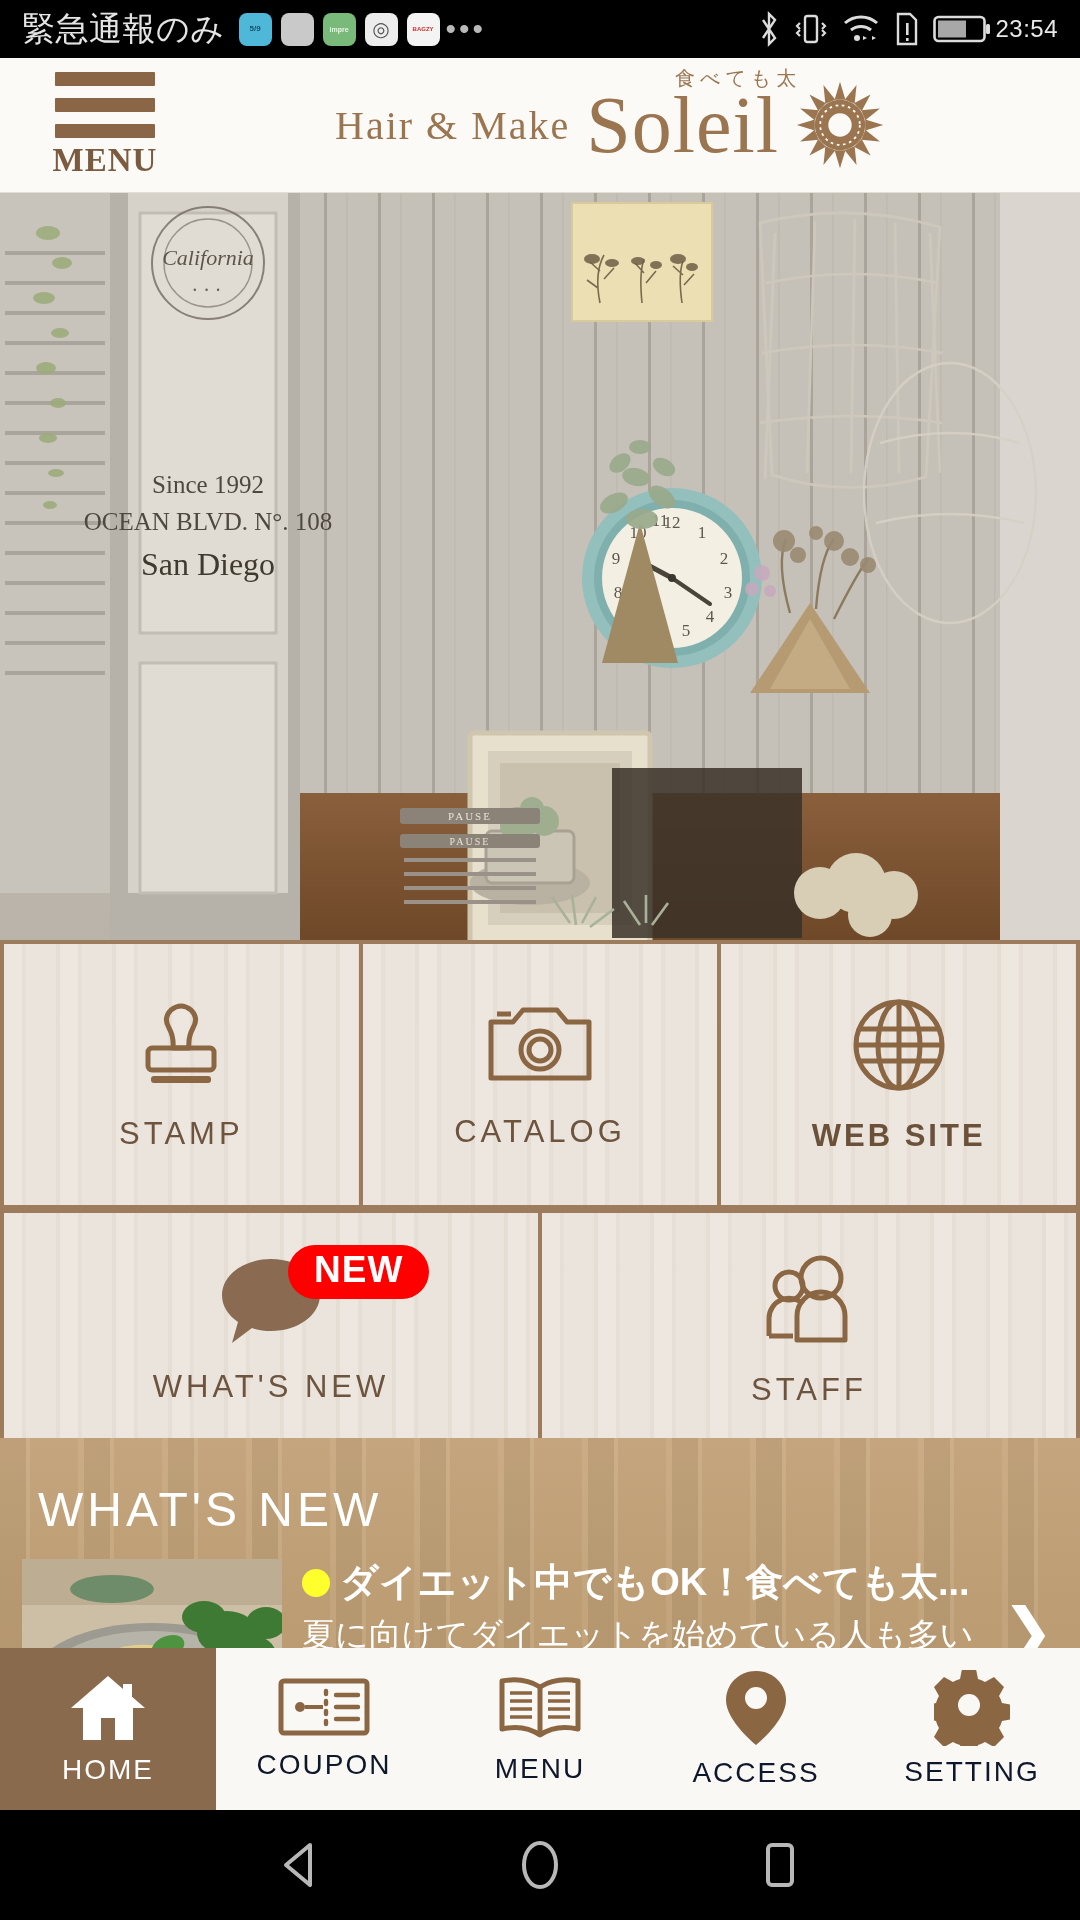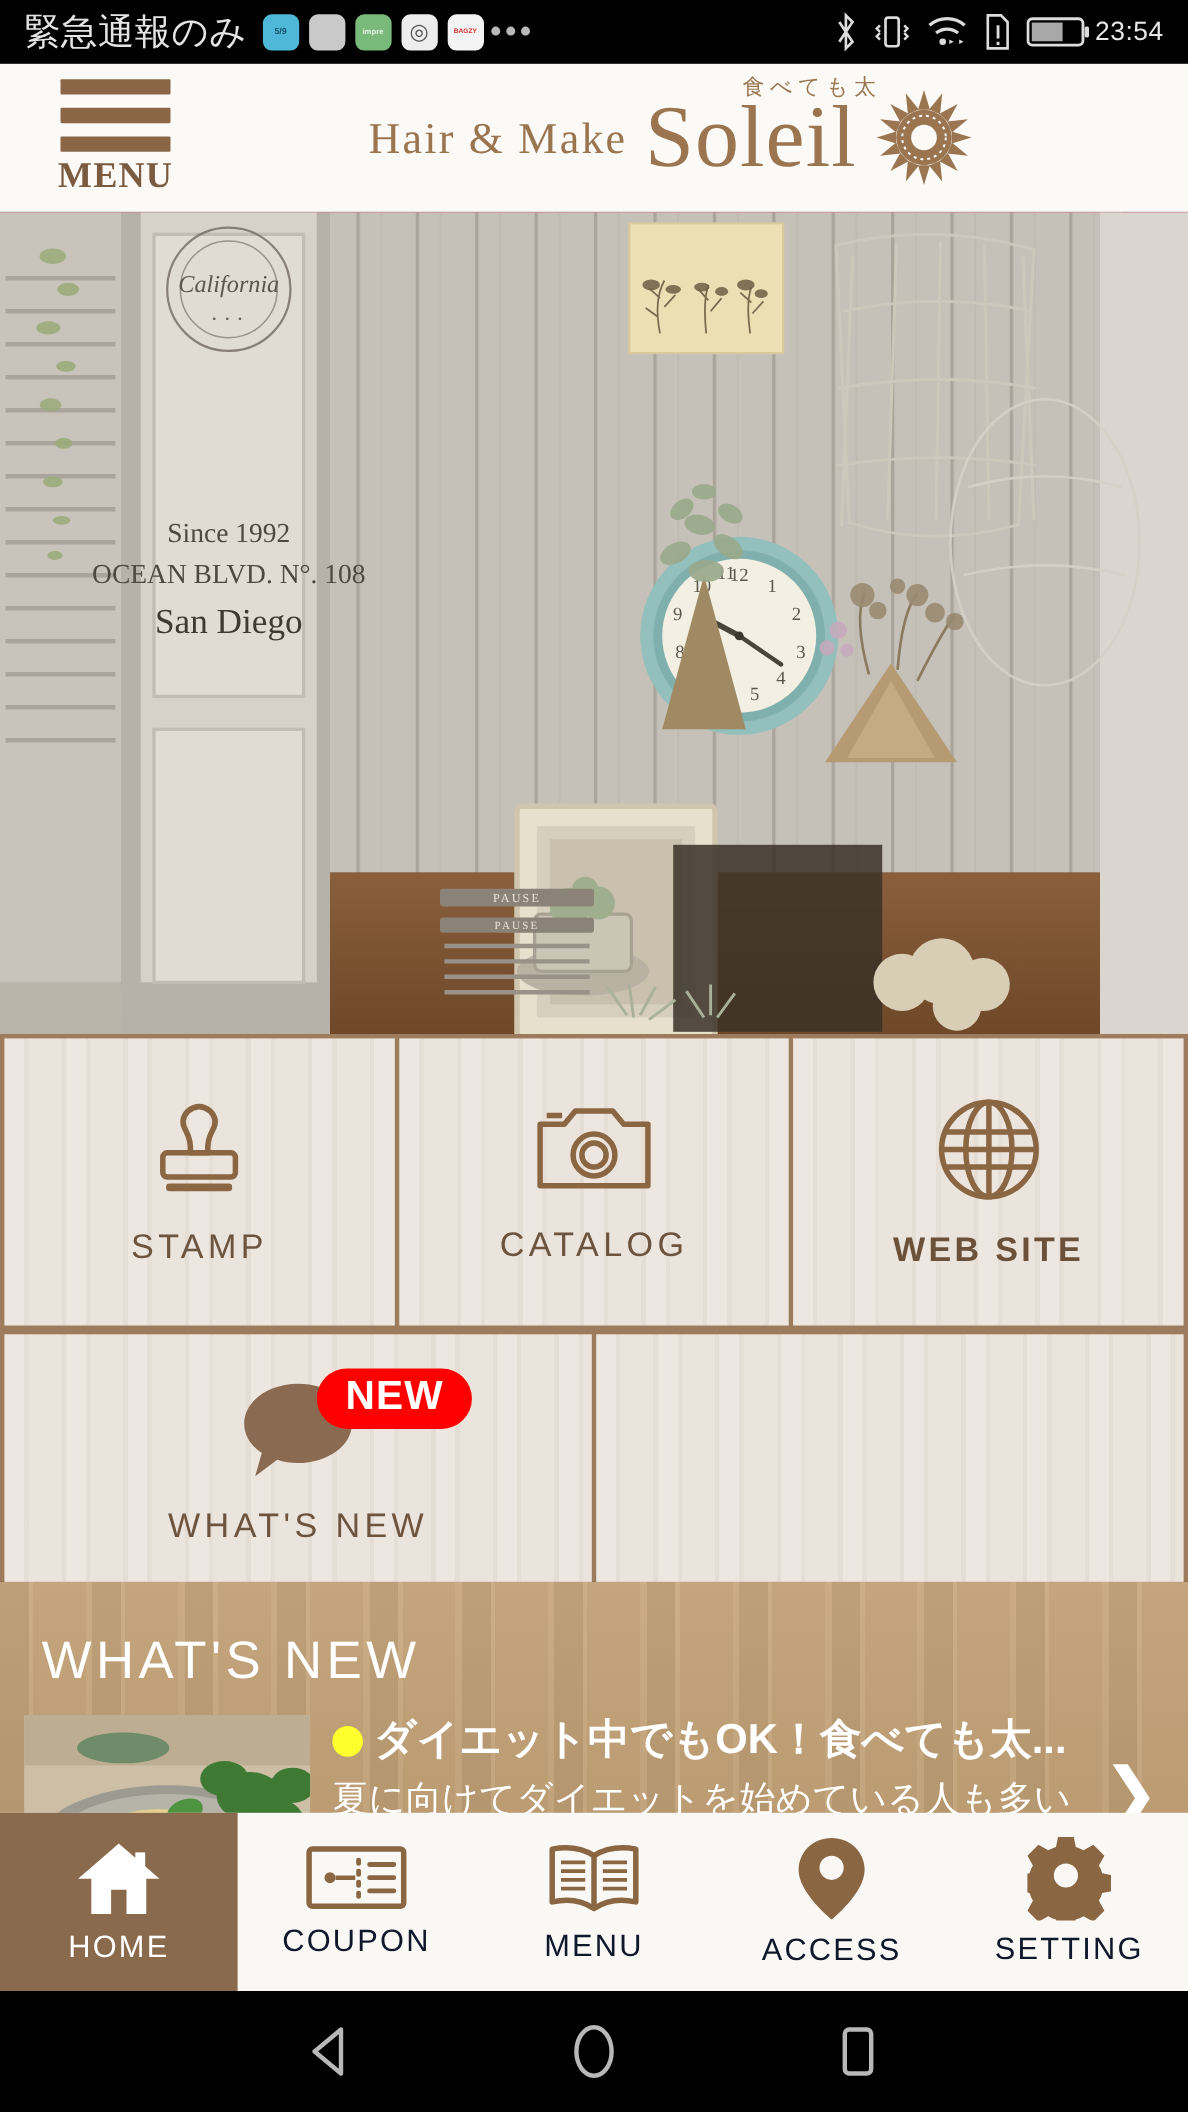--- a/index.html
+++ b/index.html
@@ -45,21 +45,21 @@
   .logo-main{ position:relative; }
   .logo-kana{ position:absolute; top:-20px; left:46%;
     font-size:20px; color:#9a7550; letter-spacing:5px; white-space:nowrap;}
   .logo-soleil{ font-family:"Liberation Serif",serif; font-size:80px;
     color:#9a7550; line-height:1; letter-spacing:1px;}
   .sunlogo{ width:90px; height:90px; }
 
   
   .hero{
     position:absolute; top:193px; left:0; width:1080px; height:747px;
-    overflow:hidden; background:#ec4899;
+    overflow:hidden; background:#f97316;
   }
   .hero svg{ position:absolute; top:0; left:0;}
 
   
   .grid{
     position:absolute; top:940px; left:0; width:1080px; height:498px;
     background:#9c7c5c;
   }
   .row1{ display:flex; height:265px; }
   .row2{ display:flex; height:233px; margin-top:4px;}
@@ -469,20 +469,32 @@
                      L16 92 L22 71 C12 64 6 55 6 44 C6 24 28 8 55 8z" fill="#8a6b51"></path>
           </svg>
           <span class="badge-new">NEW</span>
         </span>
         <span class="tile-label">WHAT'S NEW</span>
       </span>
     </div>
 
     <div class="tile">
       <span class="wood"></span>
+      <span class="inner">
+        <svg class="tile-icon" width="100" height="100" viewBox="0 0 100 100">
+          <g fill="none" stroke="#8a6642" stroke-width="5" stroke-linejoin="round">
+            <circle cx="30" cy="38" r="14"></circle>
+            <path d="M10 88 v-18 a20 20 0 0 1 34 -14"></path>
+            <path d="M10 88 h24"></path>
+            <circle cx="62" cy="30" r="20"></circle>
+            <path d="M38 92 v-24 a24 24 0 0 1 48 0 v24z"></path>
+          </g>
+        </svg>
+        <span class="tile-label">STAFF</span>
+      </span>
     </div>
   </div>
 </div>
 
 <div class="wnsection">
   <div class="wn-title">WHAT'S NEW</div>
 
   <div class="wn-item">
     <div class="wn-thumb">
       <svg width="260" height="150" viewBox="0 0 260 150">

